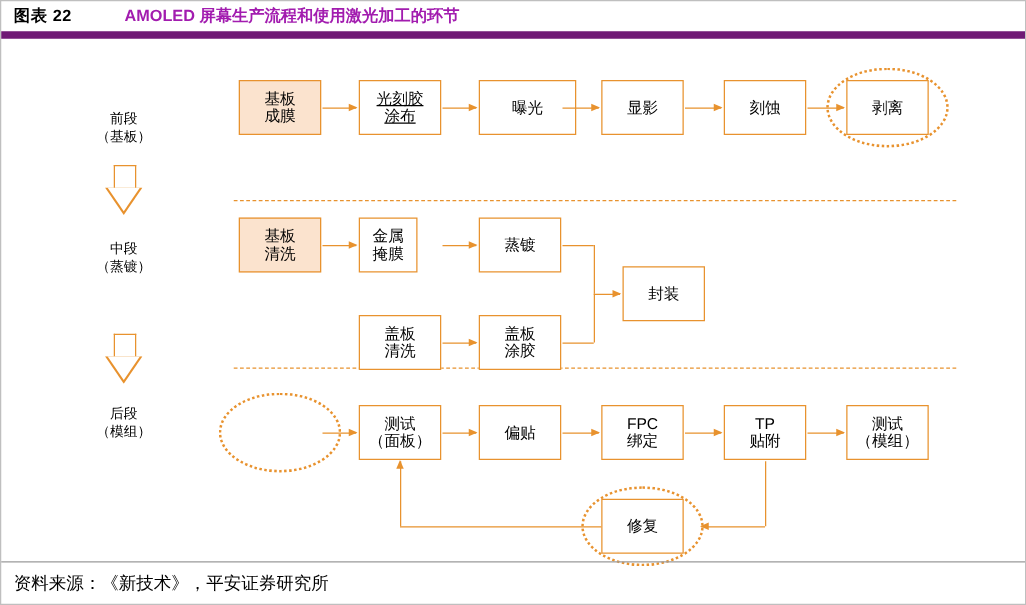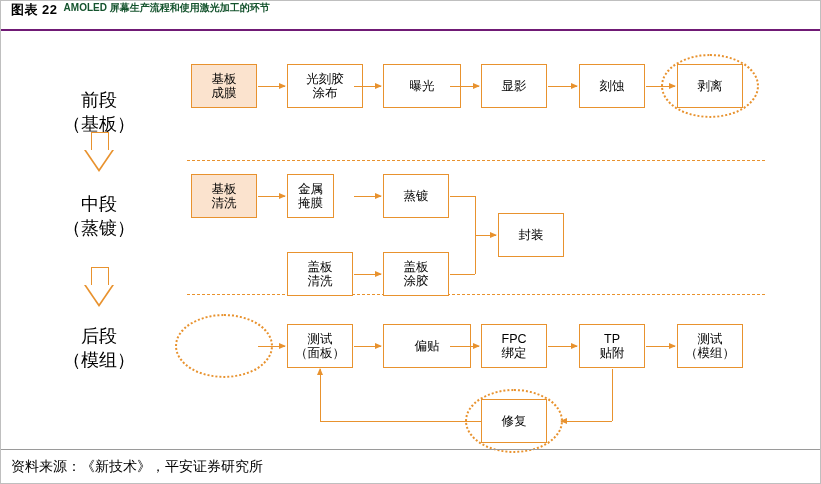--- a/index.html
+++ b/index.html
@@ -1,39 +1,39 @@
 <!DOCTYPE html>
 <html><head>
 <meta charset="utf-8">
 <style>
   html,body{margin:0;padding:0;}
   body{width:821px;height:484px;background:#ffffff;font-family:"Liberation Sans","DejaVu Sans",sans-serif;overflow:hidden;}
   #page{position:relative;width:821px;height:484px;box-sizing:border-box;border:1px solid #bfbfbf;}
 
   
   .hdr{position:absolute;left:0;top:0;width:819px;height:30px;box-sizing:border-box;
-       border-bottom:2px solid #701a75;display:flex;}
+       border-bottom:6px solid #701a75;display:flex;align-items:center;gap:20px;}
   .hdr-num{font-size:13px;font-weight:bold;color:#000;margin-left:10px;letter-spacing:0.5px;}
-  .hdr-title{font-size:10px;font-weight:bold;color:#14532d;margin-left:6px;}
+  .hdr-title{font-size:13px;font-weight:bold;color:#a21caf;margin-left:22px;}
 
   
   .ftr{position:absolute;left:0;bottom:0;width:819px;height:34px;box-sizing:border-box;
        border-top:1px solid #9a9a9a;display:flex;align-items:center;}
   .ftr-txt{font-size:14px;color:#000;margin-left:10px;font-family:"Liberation Serif","DejaVu Serif",serif;}
 
   
   #canvas{position:absolute;left:0;top:31px;width:819px;height:418px;}
 
   .node{position:absolute;box-sizing:border-box;border:1px solid #E8922E;background:#fff;
         display:flex;align-items:center;justify-content:center;text-align:center;
         font-size:12.5px;color:#000;line-height:1.15;font-family:"Liberation Sans","DejaVu Sans",sans-serif;}
   .node.fill{background:#FBE3CE;border-color:#E8922E;}
   .node span{display:block;}
 
-  .stage{position:absolute;font-size:18px;color:#000;text-align:center;line-height:1.35;}
+  .stage{position:absolute;font-size:11px;color:#000;text-align:center;line-height:1.35;}
 
   
   .harrow{position:absolute;height:1px;background:#E8922E;}
   .harrow::after{content:"";position:absolute;right:-1px;top:-3.5px;
         border-left:7px solid #E8922E;border-top:3.5px solid transparent;border-bottom:3.5px solid transparent;}
   
   .seg-h{position:absolute;height:1px;background:#E8922E;}
   .seg-v{position:absolute;width:1px;background:#E8922E;}
   
   .harrow-l{position:absolute;height:1px;background:#E8922E;}
@@ -99,21 +99,21 @@
 
     <div class="dashsep" style="left:186px;top:128px;width:578px;"></div>
     <div class="dashsep" style="left:186px;top:262px;width:578px;"></div>
 
     <div class="node fill" style="left:190px;top:32px;width:66px;height:44px;">
       <span>
           <span>基板</span>
           <span>成膜</span>
         </span>
     </div>
-    <div class="node" style="left:286px;top:32px;width:76px;height:44px;">
+    <div class="node" style="left:286px;top:32px;width:66px;height:44px;text-decoration:underline;">
       <span>
           <span>光刻胶</span>
           <span>涂布</span>
         </span>
     </div>
     <div class="node" style="left:382px;top:32px;width:78px;height:44px;">
       <span>
           <span>曝光</span>
         </span>
     </div>
@@ -192,21 +192,21 @@
     <div class="seg-v" style="left:474px;top:203px;height:39px;"></div>
 
     <div class="ellipse" style="left:174px;top:282px;width:98px;height:64px;"></div>
 
     <div class="node" style="left:286px;top:292px;width:66px;height:44px;">
       <span>
           <span>测试</span>
           <span>（面板）</span>
         </span>
     </div>
-    <div class="node" style="left:382px;top:292px;width:88px;height:44px;">
+    <div class="node" style="left:382px;top:292px;width:66px;height:44px;">
       <span>
           <span>偏贴</span>
         </span>
     </div>
     <div class="node" style="left:480px;top:292px;width:66px;height:44px;">
       <span>
           <span>FPC</span>
           <span>绑定</span>
         </span>
     </div>

